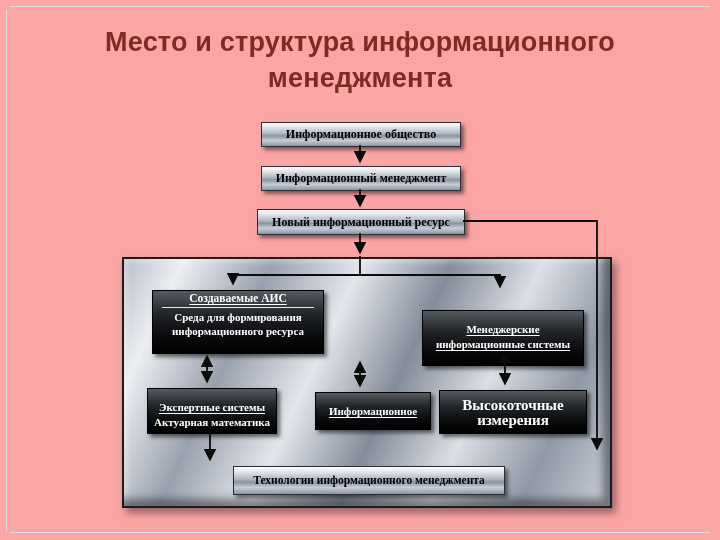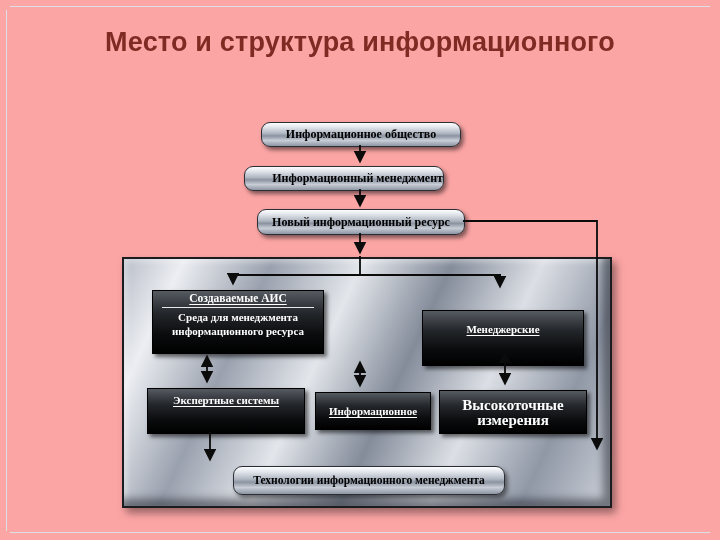--- a/index.html
+++ b/index.html
@@ -16,21 +16,20 @@
   }
 
   .metal{
     background:linear-gradient(180deg,#fdfdfe 0%,#e2e6ec 18%,#b0b7c2 45%,#8b93a1 56%,#c8cdd6 76%,#8d95a3 100%);
     border:1px solid #2b2e34;
     box-shadow:2.5px 3px 4px rgba(0,0,0,0.5);
   }
   .flow-box{
     position:absolute;text-align:center;color:#000;font-weight:700;
     font-size:12px;
-    border-radius:9px;
   }
   .dark-box{
     position:absolute;text-align:center;color:#ffffff;font-weight:700;
     background:linear-gradient(180deg,#565b62 0%,#24272b 35%,#0b0c0e 70%,#000000 100%);
     border:1px solid #000;box-shadow:2.5px 3px 4px rgba(0,0,0,0.55);
   }
   .u{text-decoration:underline;text-underline-offset:2px;}
 
   .system-container{
     position:absolute;left:122px;top:257px;width:490px;height:251px;
@@ -53,49 +52,52 @@
 <body>
 
 <div class="slide">
 
   <div class="frame-line" style="left:10px;top:6px;width:700px;height:1px;"></div>
   <div class="frame-line" style="left:6px;top:10px;width:1px;height:521px;"></div>
   <div class="frame-line" style="left:10px;top:532px;width:700px;height:1px;"></div>
 
   <div class="page-title">
     <div>Место и структура информационного</div>
+    <div>менеджмента</div>
   </div>
 
   <div class="flow-box metal" style="left:261px;top:122px;width:198px;height:23px;line-height:23px;">
     <span>Информационное общество</span>
   </div>
 
-  <div class="flow-box metal" style="left:244px;top:166px;width:198px;height:23px;line-height:23px;text-align:right;">
+  <div class="flow-box metal" style="left:261px;top:166px;width:198px;height:23px;line-height:23px;">
     <span>Информационный менеджмент</span>
   </div>
 
   <div class="flow-box metal" style="left:257px;top:209px;width:206px;height:24px;line-height:24px;">
     <span>Новый информационный ресурс</span>
   </div>
 
   <div class="system-container">
 
     <div class="dark-box" style="left:28px;top:31px;width:172px;height:64px;font-size:11px;line-height:14px;padding-top:0;box-sizing:border-box;">
       <div class="u" style="font-size:11.5px;">Создаваемые АИС</div>
       <div class="ais-divider"></div>
-      <div>Среда для менеджмента</div>
+      <div>Среда для формирования</div>
       <div>информационного ресурса</div>
     </div>
 
     <div class="dark-box" style="left:298px;top:35px;width:162px;height:56px;font-size:11px;line-height:15px;padding-top:11px;box-sizing:border-box;margin-top:16px;">
       <div class="u">Менеджерские</div>
+      <div class="u">информационные системы</div>
     </div>
 
-    <div class="dark-box" style="left:23px;top:129px;width:158px;height:46px;font-size:11px;line-height:15px;padding-top:4px;box-sizing:border-box;">
+    <div class="dark-box" style="left:23px;top:129px;width:130px;height:46px;font-size:11px;line-height:15px;padding-top:11px;box-sizing:border-box;">
       <div class="u">Экспертные системы</div>
+      <div>Актуарная математика</div>
     </div>
 
     <div class="dark-box" style="left:191px;top:133px;width:114px;height:36px;font-size:11px;line-height:36px;">
       <span class="u">Информационное</span>
     </div>
 
     <div class="dark-box" style="left:315px;top:131px;width:148px;height:44px;font-size:15px;line-height:15px;padding-top:7px;box-sizing:border-box;">
       <div>Высокоточные</div>
       <div>измерения</div>
     </div>

